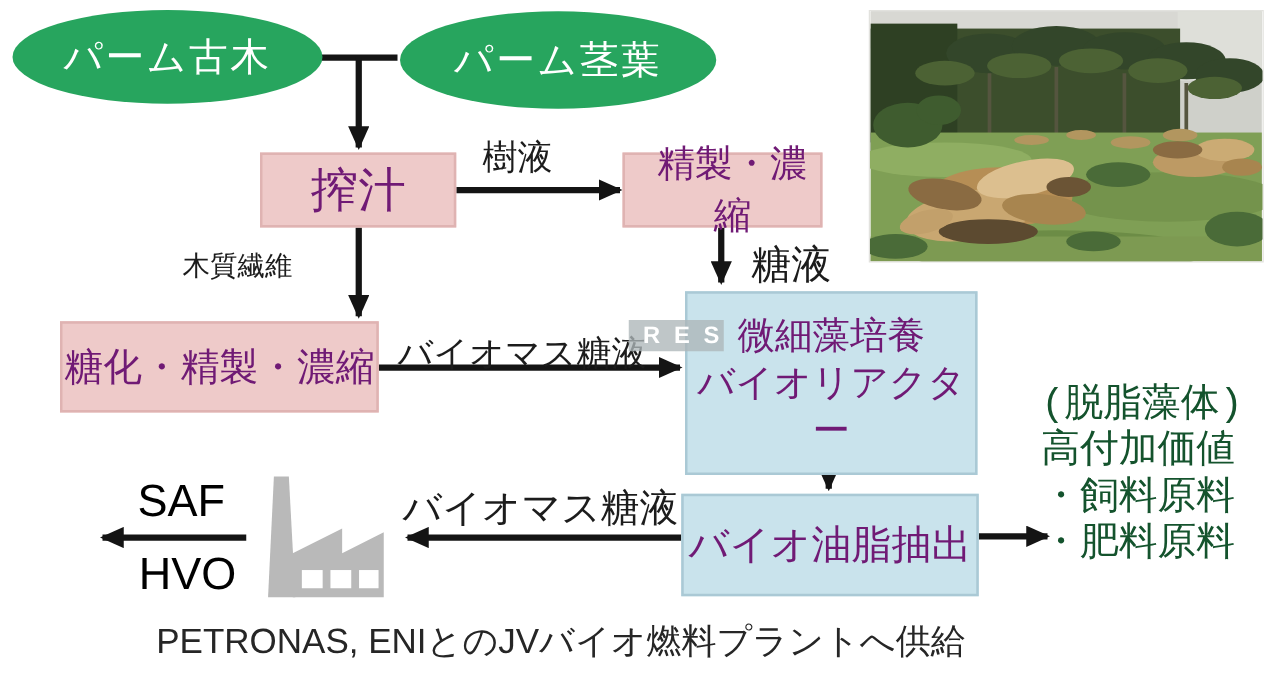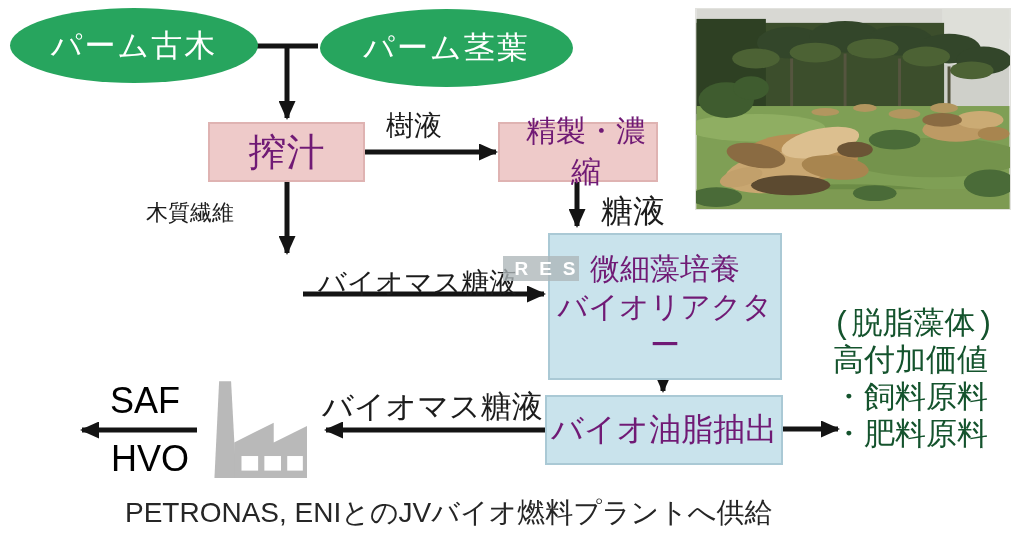--- a/index.html
+++ b/index.html
@@ -66,26 +66,29 @@
   <div class="abs node ellipse" style="left:320px;top:9px;width:253px;height:78px;">
     <span>パーム茎葉</span>
   </div>
 
   <div class="abs node pink" style="left:208px;top:122px;width:157px;height:60px;font-size:38px;">
     <span>搾汁</span>
   </div>
   <div class="abs node pink" style="left:498px;top:122px;width:160px;height:60px;font-size:30px;padding-left:16px;">
     <span>精製・濃縮</span>
   </div>
+  <div class="abs node pink" style="left:48px;top:257px;width:255px;height:73px;font-size:31px;">
+    <span>糖化・精製・濃縮</span>
+  </div>
 
   <div class="abs node blue" style="left:548px;top:233px;width:234px;height:147px;font-size:30px;flex-direction:column;line-height:38px;">
     <span>微細藻培養</span>
     <span>バイオリアクター</span>
   </div>
-  <div class="abs node blue" style="left:545px;top:395px;width:238px;height:70px;font-size:32px;">
+  <div class="abs node blue" style="left:545px;top:395px;width:238px;height:82px;font-size:32px;">
     <span>バイオ油脂抽出</span>
   </div>
 
   <div class="abs flowlabel" style="left:386px;top:107px;font-size:28px;">樹液</div>
   <div class="abs flowlabel" style="left:601px;top:190px;font-size:32px;">糖液</div>
   <div class="abs flowlabel" style="left:146px;top:198px;font-size:22px;">木質繊維</div>
   <div class="abs flowlabel" style="left:318px;top:264px;font-size:28px;">バイオマス糖液</div>
   <div class="abs flowlabel" style="left:322px;top:386px;font-size:31px;">バイオマス糖液</div>
 
   <div class="abs watermark" style="left:503px;top:256px;width:76px;height:25px;">RES</div>

